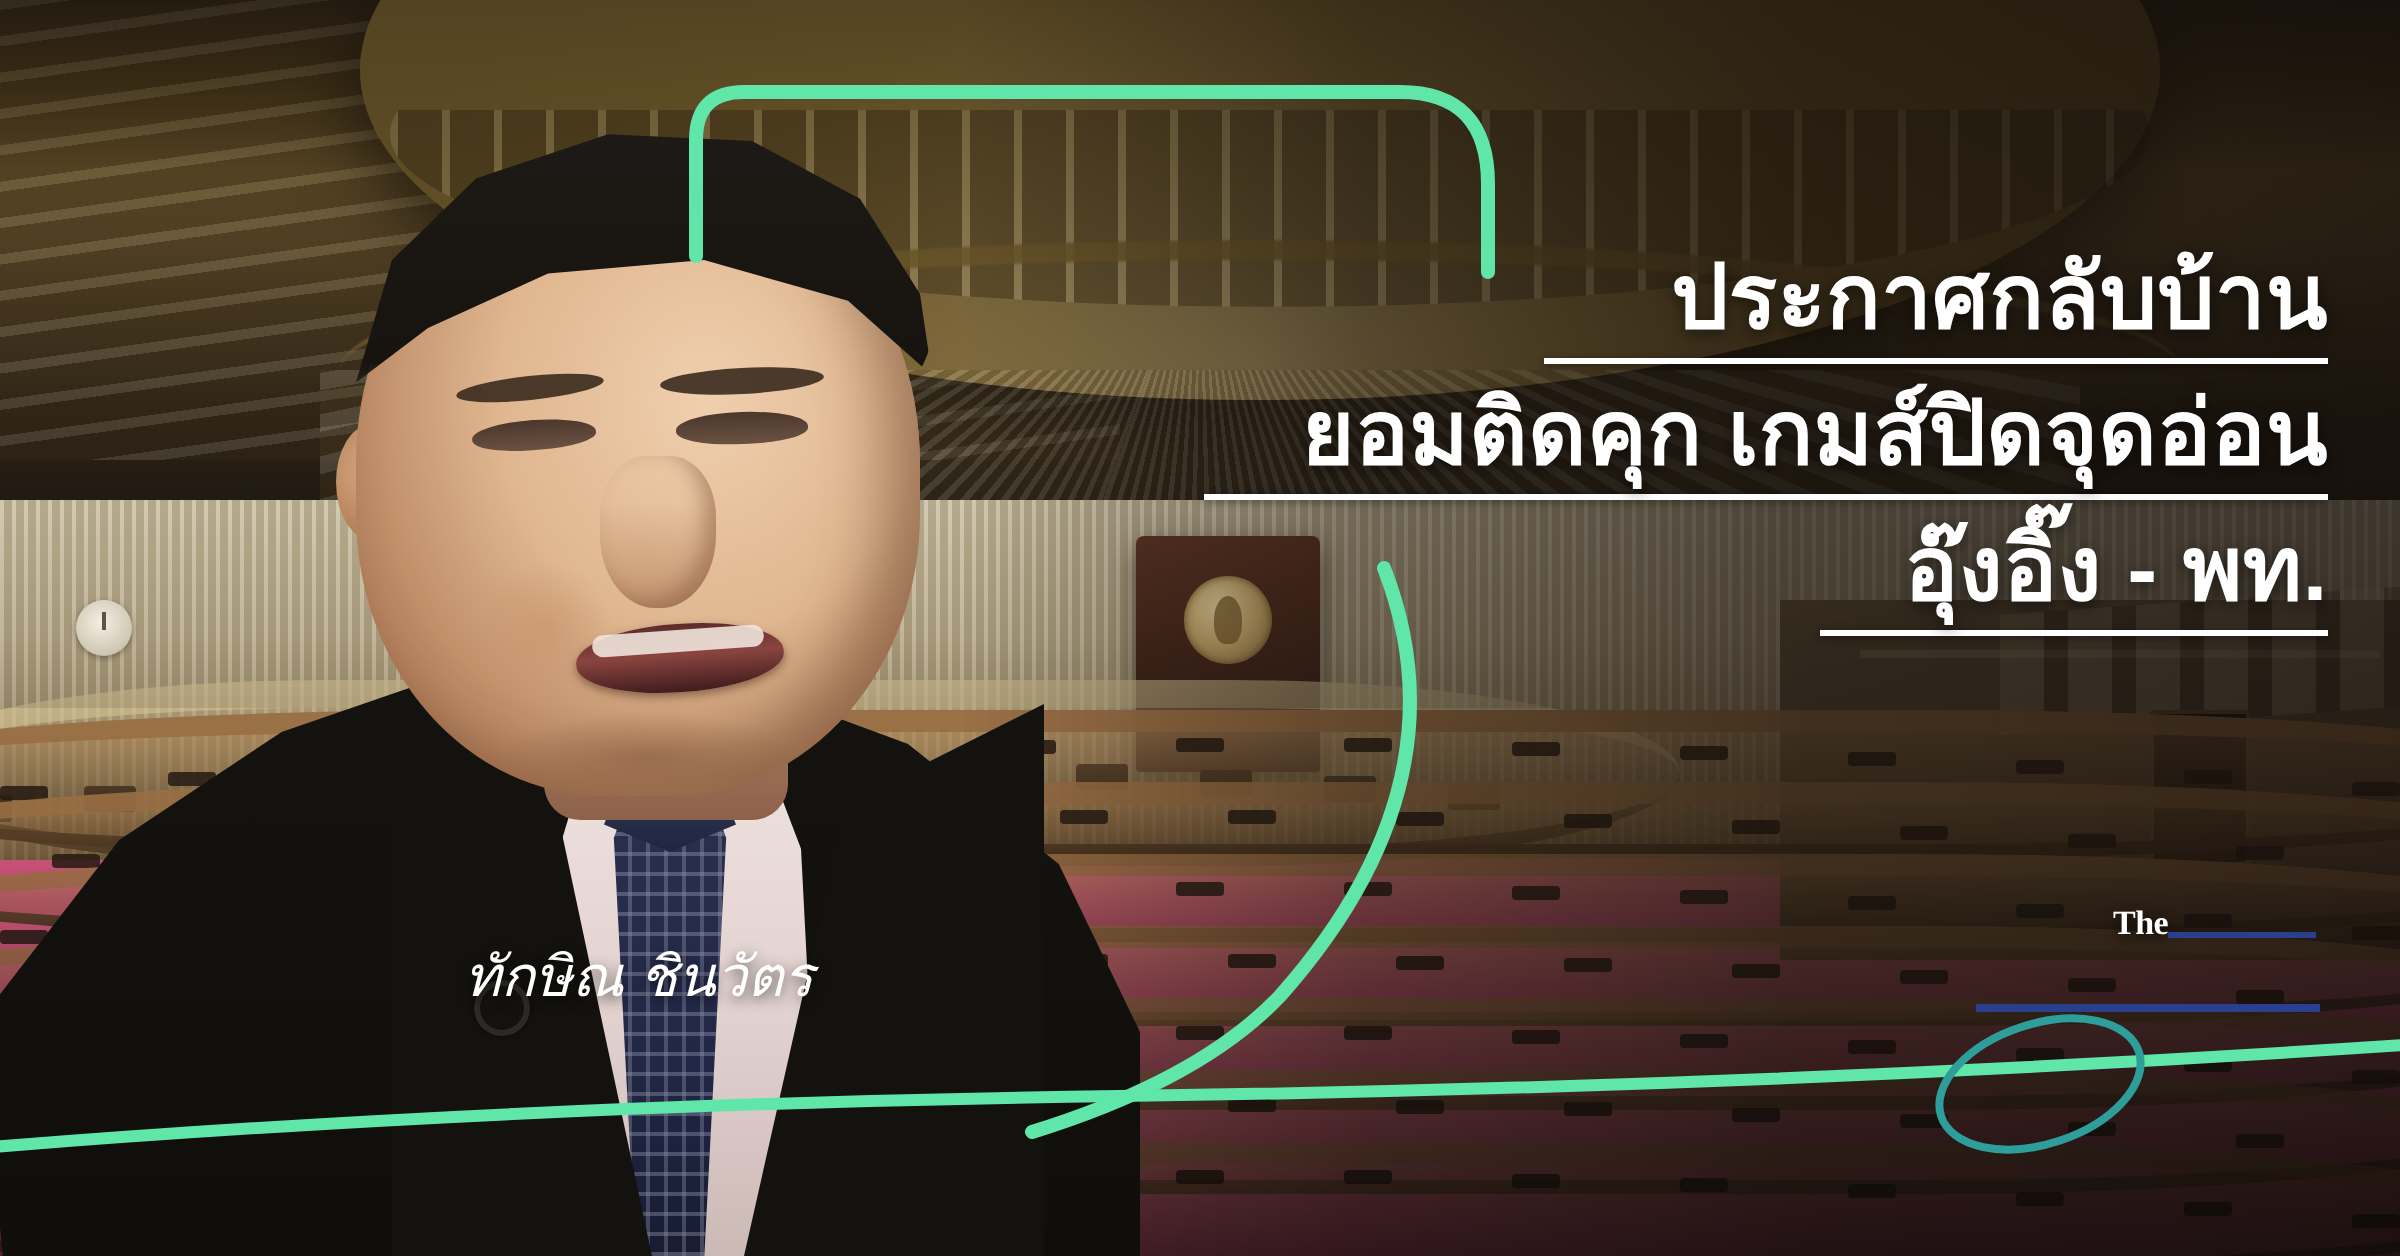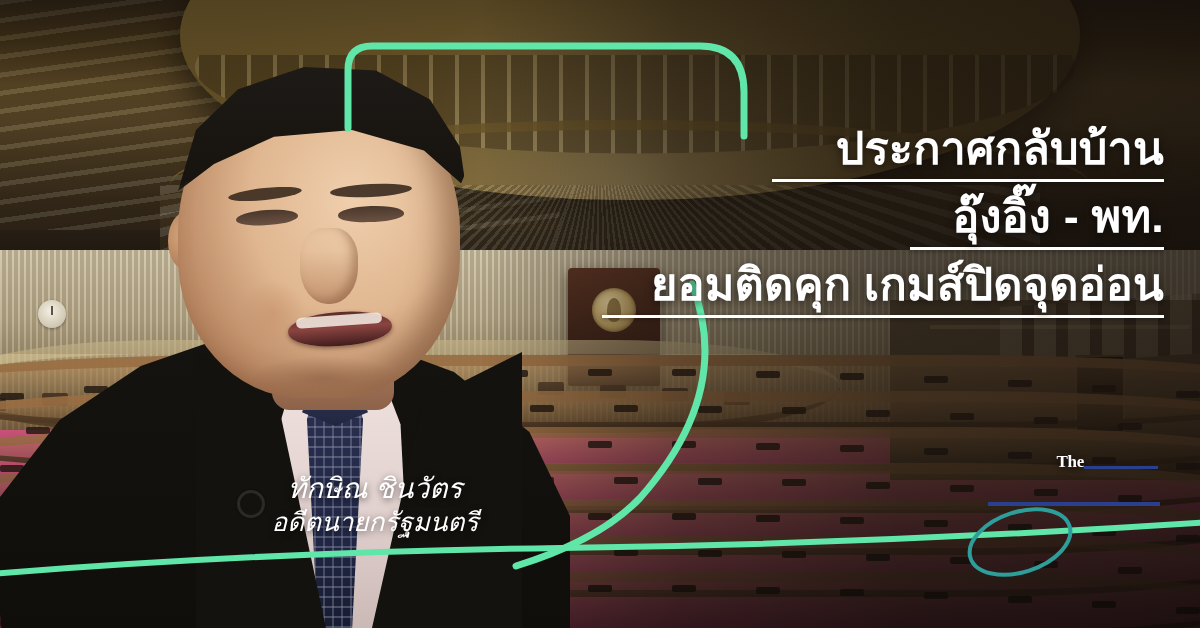--- a/index.html
+++ b/index.html
@@ -302,21 +302,21 @@
     height:3px; background:#ffffff; margin:8px 0 12px auto;
     box-shadow:0 1px 4px rgba(0,0,0,.45);
   }
   .rule-1{ width:392px; }
   .rule-2{ width:562px; }
   .rule-3{ width:254px; }
 
   
   .caption{
     position:absolute; left:232px; top:472px;
-    width:286px; text-align:center;
+    width:286px; 
     color:#ffffff; font-style:italic;
     text-shadow:0 2px 7px rgba(0,0,0,.6);
   }
   .cap-name{ display:block; font-size:28px; line-height:1.22; font-weight:400; }
   .cap-role{ display:block; font-size:26px; line-height:1.25; font-weight:400; }
 
   
   .logo{ position:absolute; right:22px; bottom:62px; width:230px; height:112px; }
   .logo-better{
     position:absolute; right:10px; top:0; width:180px; height:48px;
@@ -536,32 +536,31 @@
     <path d="M692 284 Q734 392 640 498 Q600 540 516 566" fill="none" stroke="#5FE6A8" stroke-width="7" stroke-linecap="round"></path>
     <path d="M-10 574 Q260 552 560 548 Q880 544 1210 522" fill="none" stroke="#5FE6A8" stroke-width="6" stroke-linecap="round"></path>
   </svg>
 
   <div class="headline">
     <div class="hl-row">
       <span class="hl-line">ประกาศกลับบ้าน</span>
       <div class="hl-rule rule-1"></div>
     </div>
     <div class="hl-row">
+      <span class="hl-line">ยอมติดคุก เกมส์ปิดจุดอ่อน</span>
+      <div class="hl-rule rule-2"></div>
+    </div>
+    <div class="hl-row">
       <span class="hl-line">อุ๊งอิ๊ง - พท.</span>
       <div class="hl-rule rule-3"></div>
     </div>
-    <div class="hl-row">
-      <span class="hl-line">ยอมติดคุก เกมส์ปิดจุดอ่อน</span>
-      <div class="hl-rule rule-2"></div>
-    </div>
   </div>
 
   <div class="caption">
     <span class="cap-name">ทักษิณ ชินวัตร</span>
-    <span class="cap-role">อดีตนายกรัฐมนตรี</span>
   </div>
 
   <div class="logo">
     <div class="logo-better">
       <span class="lb-the">The</span>
       <span class="lb-the-rule"></span>
       <span class="lb-rule"></span>
     </div>
 
     <svg class="swoosh" width="132" height="76" viewBox="0 0 132 76">

